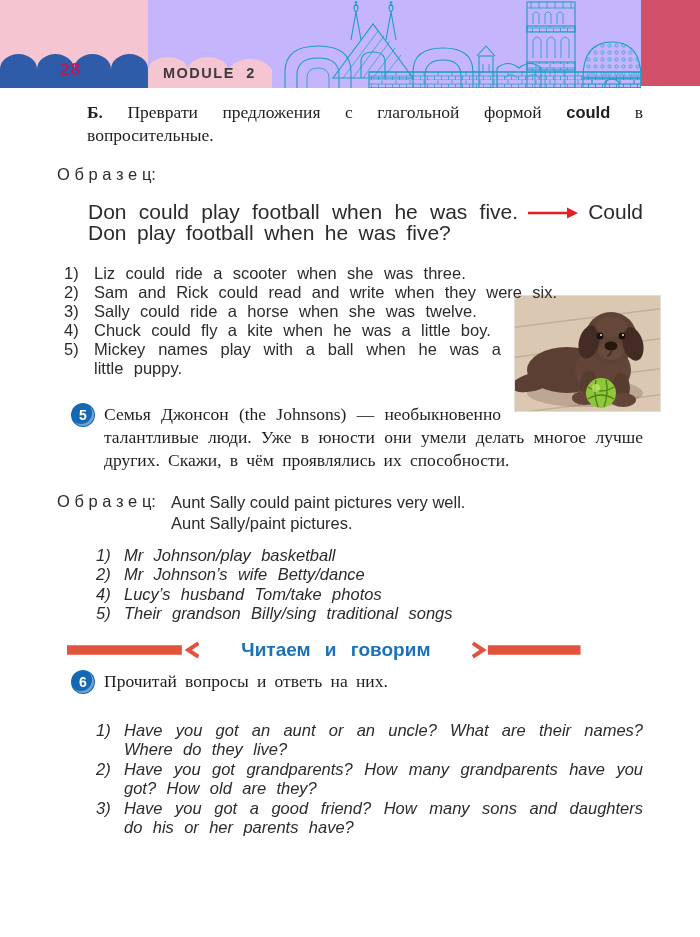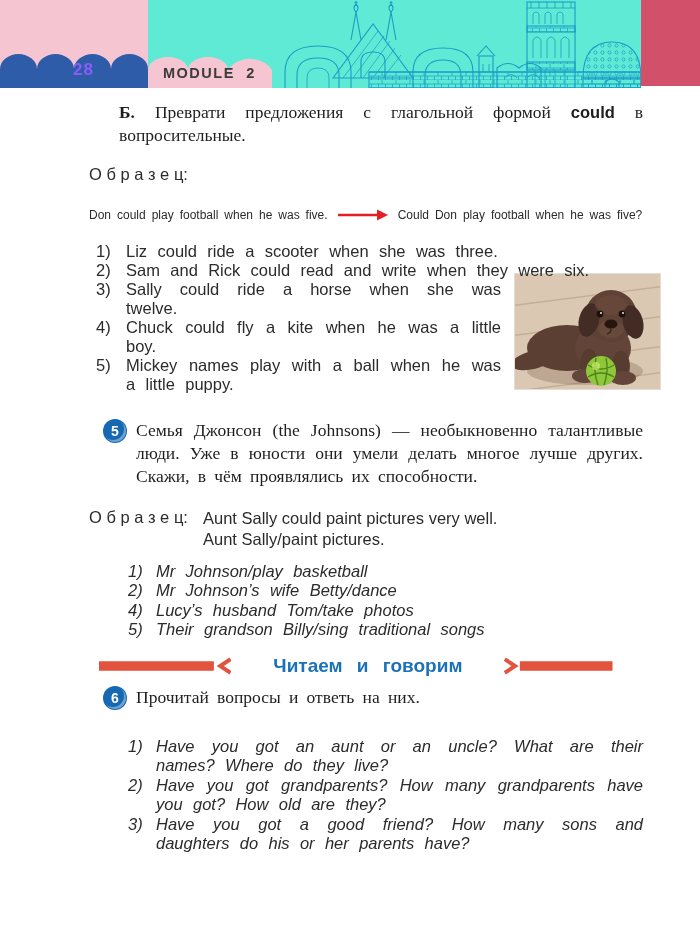--- a/index.html
+++ b/index.html
@@ -2,35 +2,35 @@
 <html><head>
 <meta charset="utf-8">
 <style>
   html,body{margin:0;padding:0;background:#fff;}
   .page{position:relative;width:700px;height:937px;background:#ffffff;overflow:hidden;
         font-family:"Liberation Sans",sans-serif;color:#2b2b2b;}
 
   
   .header{position:relative;width:700px;height:88px;}
   .hdr-pink{position:absolute;left:0;top:0;width:148px;height:88px;background:#f6c5d2;}
-  .hdr-mint{position:absolute;left:148px;top:0;width:493px;height:88px;background:#5eead4;overflow:hidden;}
+  .hdr-mint{position:absolute;left:148px;top:0;width:493px;height:88px;background:#c4b5fd;overflow:hidden;}
   .hdr-crimson{position:absolute;left:641px;top:0;width:59px;height:86px;background:#d25069;}
   .page-scallop{position:absolute;left:0;bottom:0;width:148px;height:36px;}
-  .page-number{position:absolute;left:73px;bottom:8px;color:#8b5cf6;font-weight:bold;
+  .page-number{position:absolute;left:60px;bottom:8px;color:#be185d;font-weight:bold;
                font-size:17px;letter-spacing:1px;}
   .skyline{position:absolute;right:0;bottom:0;}
   .module-scallop{position:absolute;left:0;bottom:0;width:124px;height:34px;}
   .module-label{position:absolute;left:15px;bottom:7px;color:#3b3b3b;font-weight:bold;
                 font-size:14.5px;letter-spacing:1.5px;word-spacing:6px;}
 
   
-  .main{padding:0 57px 0 89px;}
+  .main{padding:0 57px 0 57px;}
   .rus{font-family:"Liberation Serif",serif;font-size:17.5px;line-height:23px;
        text-align:justify;word-spacing:0.22em;color:#1e1e1e;}
-  .eng{font-size:12px;line-height:29px;text-align:justify;word-spacing:0.22em;}
+  .eng{font-size:21px;line-height:21px;text-align:justify;word-spacing:0.22em;margin-left:31px;}
 
   .task-b{margin:13px 0 0 30px;}
   .task-b .b-label{font-weight:bold;}
   .task-b .b-bold{font-family:"Liberation Sans",sans-serif;font-weight:bold;font-size:16.5px;}
 
   .obr-label{margin-top:18px;font-size:16.5px;color:#2b2b2b;}
 
   .example1{margin-top:14px;}
   .arrow-svg{vertical-align:middle;margin:0 10px;}
 

